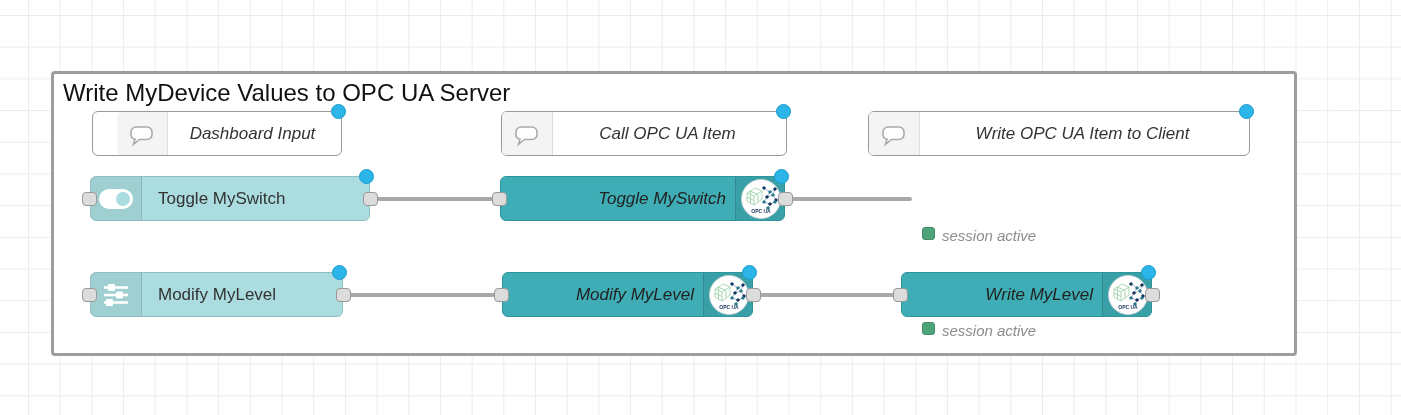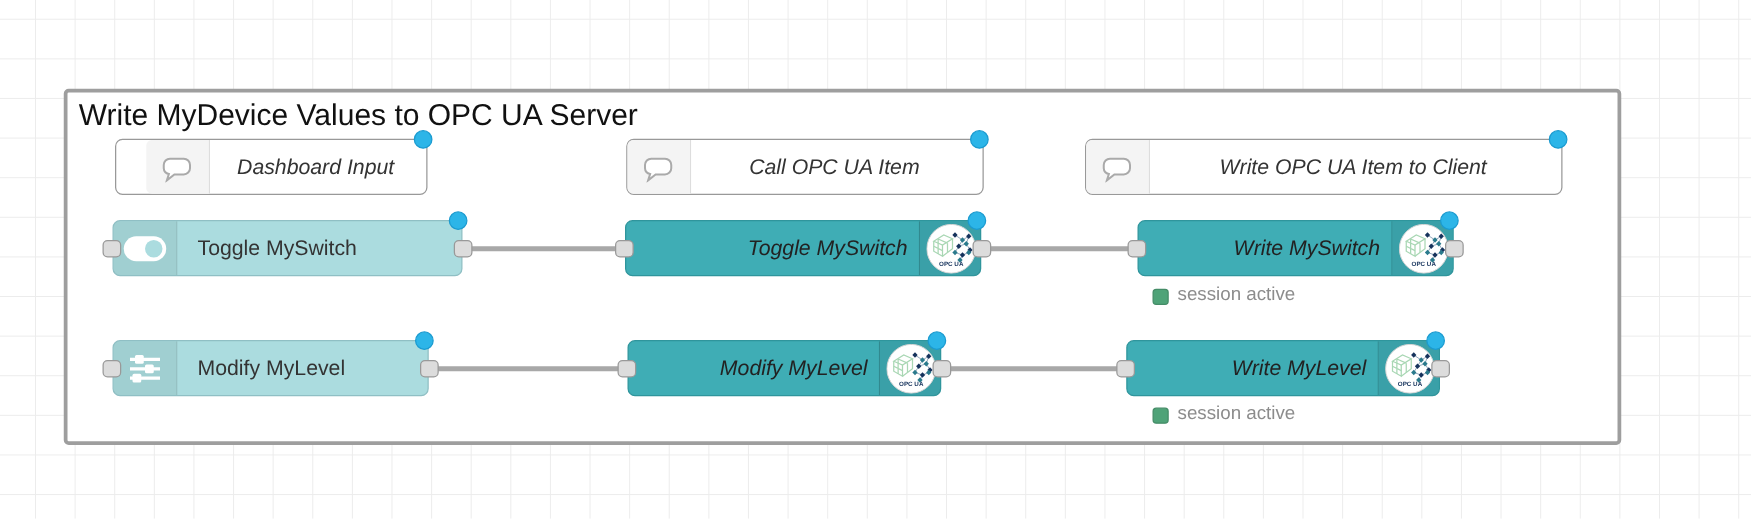--- a/index.html
+++ b/index.html
@@ -60,22 +60,22 @@
   .port-out{right:-9px;}
   .changed-dot{
     position:absolute;width:15px;height:15px;border-radius:50%;
     background:#2cb5e8;border:1px solid #1b9bd0;box-sizing:border-box;
     top:-8px;right:-5px;
   }
   .wire{
     position:absolute;height:4px;background:#a8a8a8;border-radius:2px;
   }
   .status{
-    position:absolute;display:flex;align-items:flex-end;gap:7px;
-    font-size:15px;color:#8c8c8c;white-space:nowrap;
+    position:absolute;display:flex;align-items:flex-start;gap:7px;
+    font-size:15px;color:#8c8c8c;white-space:nowrap;font-style:italic;
   }
   .status-dot{
     width:13px;height:13px;border-radius:3px;background:#4fa378;
     border:1px solid #448c67;box-sizing:border-box;
   }
   .toggle-pill{
     position:relative;width:34px;height:20px;background:#fff;border-radius:10px;
   }
   .toggle-knob{
     position:absolute;right:3px;top:3px;width:14px;height:14px;border-radius:50%;
@@ -185,31 +185,20 @@
     <div class="icon-right-strip"></div>
     <svg class="opcua-badge" viewBox="0 0 40 40">
       <use href="#opcua-logo"></use>
       <text x="20" y="34" text-anchor="middle" font-size="5" font-weight="bold" fill="#16335c" font-style="normal">OPC UA</text>
     </svg>
     <div class="port port-in"></div>
     <div class="port port-out"></div>
     <div class="changed-dot"></div>
   </div>
 
-  <div class="node tealnode" style="left:910px;top:176px;width:253px;">
-    <div class="label-right">Write MySwitch</div>
-    <div class="icon-right-strip"></div>
-    <svg class="opcua-badge" viewBox="0 0 40 40">
-      <use href="#opcua-logo"></use>
-      <text x="20" y="34" text-anchor="middle" font-size="5" font-weight="bold" fill="#16335c" font-style="normal">OPC UA</text>
-    </svg>
-    <div class="port port-in"></div>
-    <div class="port port-out"></div>
-    <div class="changed-dot"></div>
-  </div>
 
   <div class="status" style="left:922px;top:227px;">
     <div class="status-dot"></div>
     <span>session active</span>
   </div>
 
   <div class="node bluenode" style="left:90px;top:272px;width:253px;">
     <div class="icon-left">
       <svg width="30" height="28" viewBox="0 0 30 28">
           <use href="#sliders-glyph"></use>

